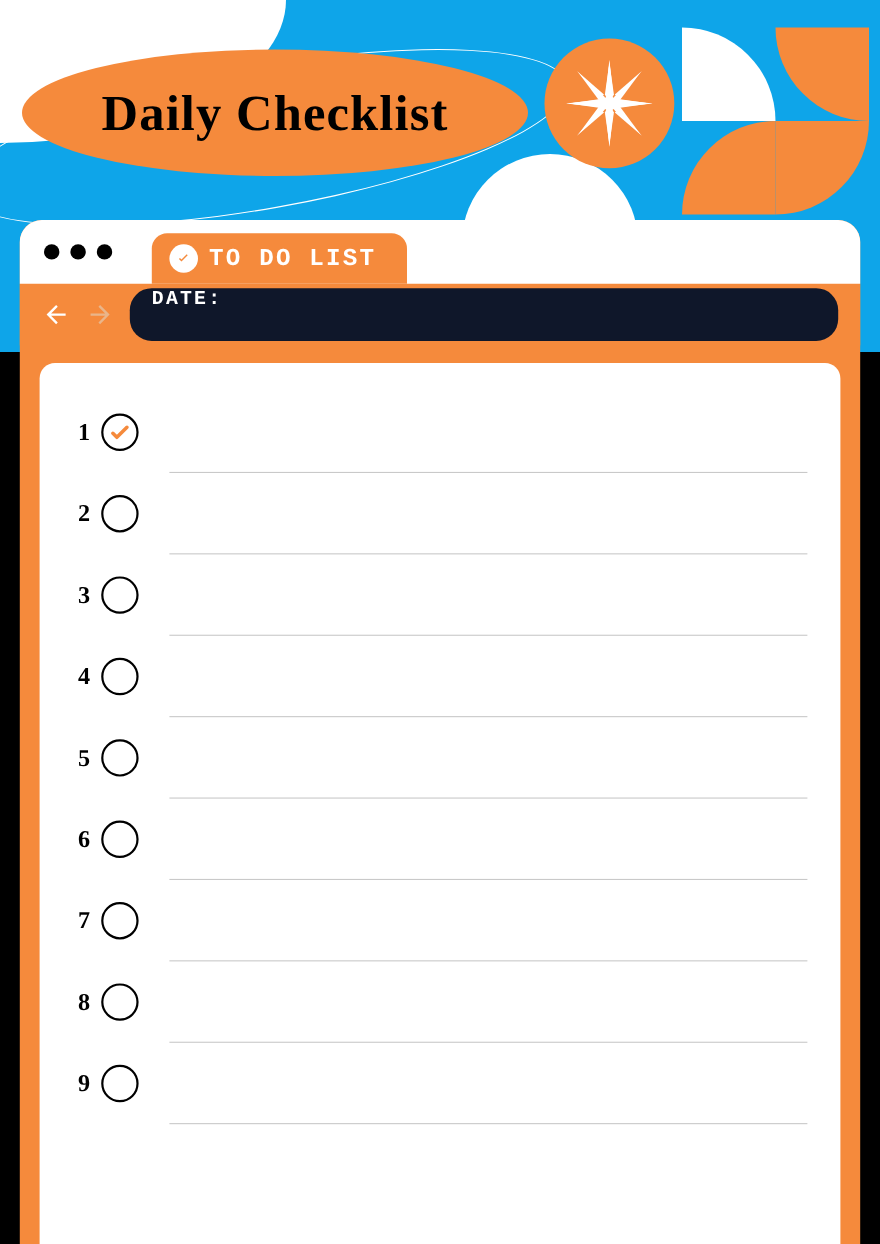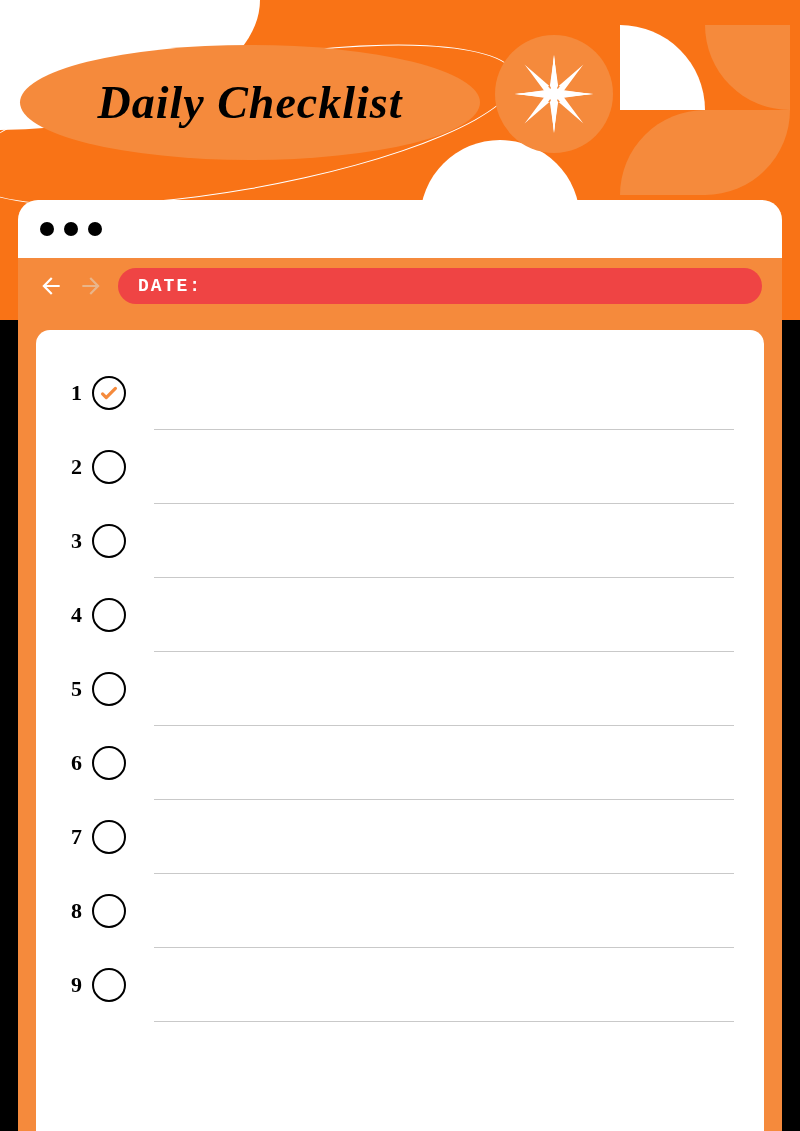--- a/index.html
+++ b/index.html
@@ -10,23 +10,22 @@
     font-family: Georgia, 'Times New Roman', serif;
     overflow: hidden;
     position: relative;
   }
 
   
   .header {
     position: relative;
     width: 100%;
     height: 320px;
-    background: #f97316;
+    background: #0ea5e9;
     overflow: hidden;
-    font-style: italic;
   }
   
   .q-tl {
     position: absolute;
     top: 0; left: 0;
     width: 260px; height: 130px;
     background: #fff;
     border-bottom-right-radius: 260px 130px;
   }
   
@@ -159,25 +158,24 @@
     gap: 14px;
   }
   .nav-arrow {
     width: 26px; height: 26px;
     display: flex; align-items: center; justify-content: center;
     cursor: pointer;
   }
   .nav-arrow svg { width: 26px; height: 26px; }
   .date-pill {
     flex: 1;
-    height: 36px;
-    background: #ef4444;
+    height: 48px;
+    background: #0f172a;
     border-radius: 20px;
     display: flex;
-    align-items: center;
     padding: 0 20px;
   }
   .date-pill span {
     font-family: 'Courier New', monospace;
     font-weight: 700;
     letter-spacing: 2px;
     color: #fff;
     font-size: 18px;
   }
 
@@ -273,20 +271,28 @@
   <div class="tile4"></div>
 </div>
 
 <div class="card">
 
   <div class="card-top">
     <div class="dot"></div>
     <div class="dot"></div>
     <div class="dot"></div>
 
+    <div class="tab">
+      <div class="tab-check">
+        <svg viewBox="0 0 24 24">
+            <path fill="#f58a3c" d="M9 16.2l-3.5-3.5 1.4-1.4L9 13.4l7.1-7.1 1.4 1.4z"></path>
+          </svg>
+      </div>
+      <span class="tab-label">TO DO LIST</span>
+    </div>
   </div>
 
   <div class="toolbar">
     <div class="nav-arrow">
       <svg viewBox="0 0 24 24">
         <path fill="#fff" d="M20 11H7.8l5.6-5.6L12 4l-8 8 8 8 1.4-1.4L7.8 13H20z"></path>
       </svg>
     </div>
     <div class="nav-arrow">
       <svg viewBox="0 0 24 24">

